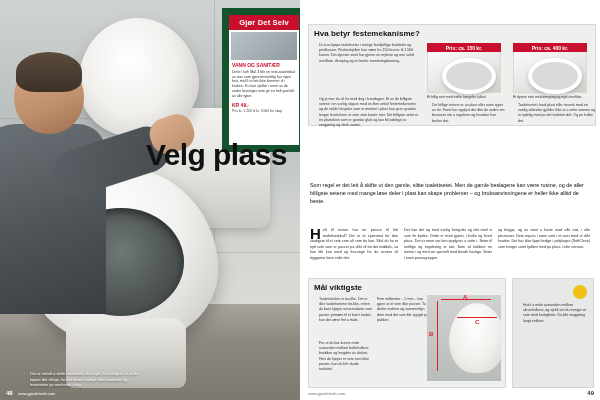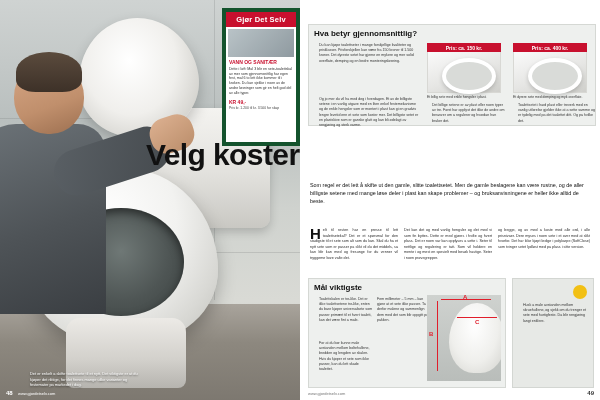--- a/index.html
+++ b/index.html
@@ -127,21 +127,21 @@
     border-radius: 16px;
     background: linear-gradient(160deg, #dcb090 0%, #bb8e6b 100%);
     transform: rotate(-18deg);
   }
   
   .masthead {
     position: absolute;
     left: 222px; top: 8px;
     width: 70px; height: 130px;
     background: #ffffff;
-    border: 4px solid #14532d;
+    border: 7px solid #14532d;
   }
   .masthead-title {
     background: #c8102e;
     color: #ffffff;
     font-weight: bold;
     font-size: 7.5px;
     padding: 3px 3px;
     text-align: center;
     letter-spacing: .2px;
   }
@@ -378,28 +378,28 @@
       <div class="masthead-price">KR 49,-</div>
       <div class="masthead-foot">Pris kr. 1.200 til kr. 3.500 for skap</div>
     </div>
 
     <div class="photo-caption">Det er enkelt å skifte toalettsete til et nytt. Det viktigste er at du kjøper det riktige, for det finnes mange ulike varianter og festemåter på markedet i dag.</div>
     <div class="page-num-left">48</div>
     <div class="site-left">www.gjordetselv.com</div>
   </div>
 
   <div class="headline">
-    <span class="light">Velg koster</span>
+    <span class="light">Velg plass</span>
     &nbsp;<span>toalettsete</span>
   </div>
 
   <div class="right-page">
 
     <div class="box" style="left:8px; top:24px; width:286px; height:100px;">
-      <div class="box-title">Hva betyr gjennomsnittlig?</div>
+      <div class="box-title">Hva betyr festemekanisme?</div>
       <div class="box-body" style="position:absolute; left:5px; top:18px; width:102px;">Du kan kjøpe toalettseter i mange forskjellige kvaliteter og prisklasser. Prisforskjellen kan være fra 150 kroner til 1.500 kroner. Det dyreste setet har gjerne en mykere og mer solid overflate, demping og en bedre monteringsløsning.</div>
       <div class="box-body" style="position:absolute; left:5px; top:72px; width:102px;">Og jo mer du vil ha med deg i hverdagen. Et av de billigste setene i en vanlig utgave med en liten enkel festemekanisme og de enkle hengsler som er montert i plast kan gi en gradvis lengre levetid enn et sete som koster mer. Det billigste setet er en plastskive som er ganske glatt og kan bli ødelagt av rengjøring og sterk varme.</div>
 
       <div class="prod" style="left:118px; top:18px;">
         <div class="prod-label">Pris: ca. 150 kr.</div>
         <div class="prod-img">
             <div class="ring"></div>
           </div>
         <div class="prod-cap">Et billig sete med enkle hengsler i plast.</div>
       </div>

